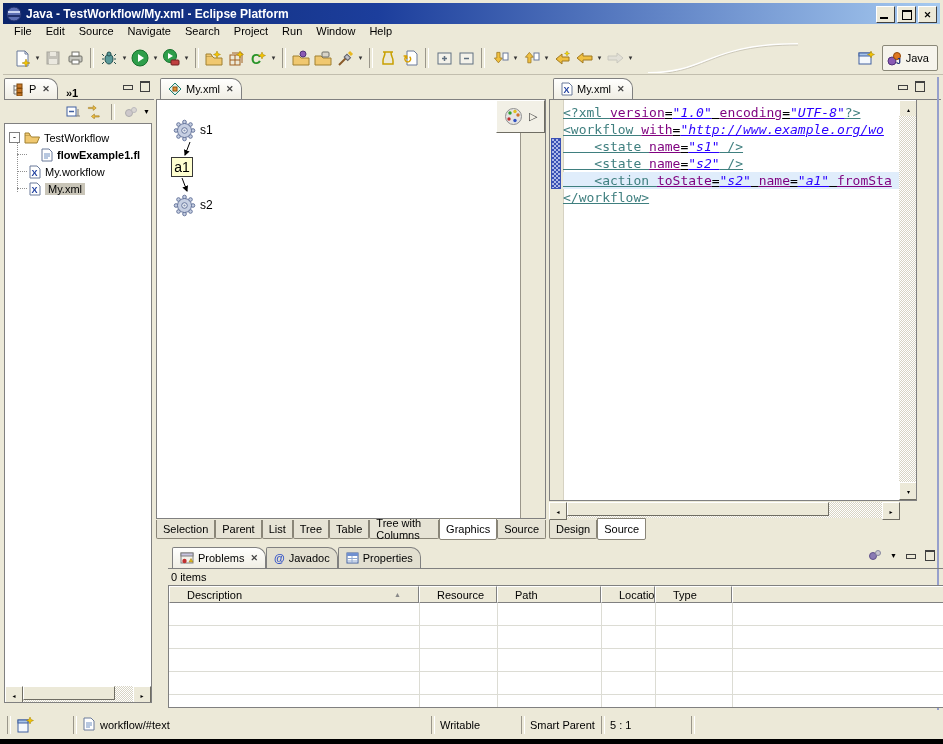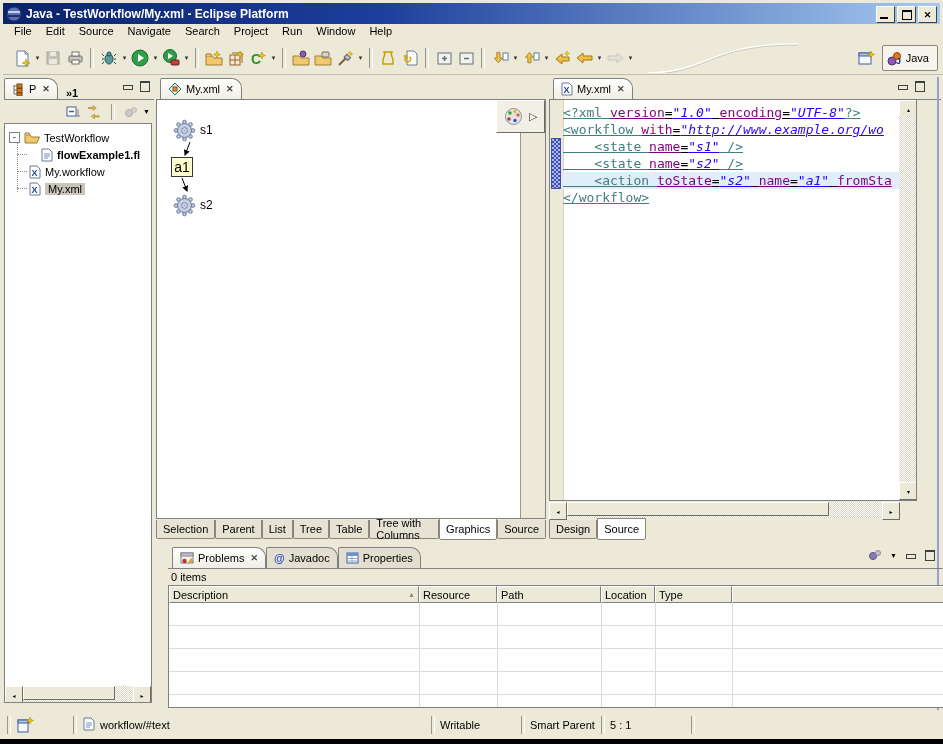--- a/index.html
+++ b/index.html
@@ -66,21 +66,21 @@
   .tk-val{color:#2A00FF;font-style:italic;}
   .tk-plain{color:#000;}
   .ruler{background:#ECE9D8;border-right:1px solid #D6D2C2;}
   .range-ind{background-color:#AEB9E8;background-image:
      linear-gradient(45deg,#3A50B4 25%,transparent 25%,transparent 75%,#3A50B4 75%),
      linear-gradient(45deg,#3A50B4 25%,transparent 25%,transparent 75%,#3A50B4 75%);
      background-size:4px 4px;background-position:0 0,2px 2px;border:1px solid #3A50B4;}
   
   .hcell{background:#ECE9D8;border-right:1px solid #808080;border-bottom:1px solid #808080;
      border-top:1px solid #fff;border-left:1px solid #fff;height:17px;display:flex;align-items:center;
-     padding:0 3px;box-sizing:border-box;}
+     padding:0 17px;box-sizing:border-box;}
   .grid-rows{background-image:repeating-linear-gradient(#fff 0,#fff 22px,#DCDCD4 22px,#DCDCD4 23px);}
   .vline{width:1px;background:#DCDCD4;}
   
   .statusbar{left:3px;top:712px;width:937px;height:26px;background:#ECE9D8;}
   .groove{position:absolute;top:4px;width:2px;height:18px;border-left:1px solid #9a968a;border-right:1px solid #fff;}
   .scell{position:absolute;top:7px;font-size:11px;white-space:nowrap;}
   .blackstrip{left:0;top:739px;width:943px;height:5px;background:#000;}
 </style>
 </head>
 <body>

